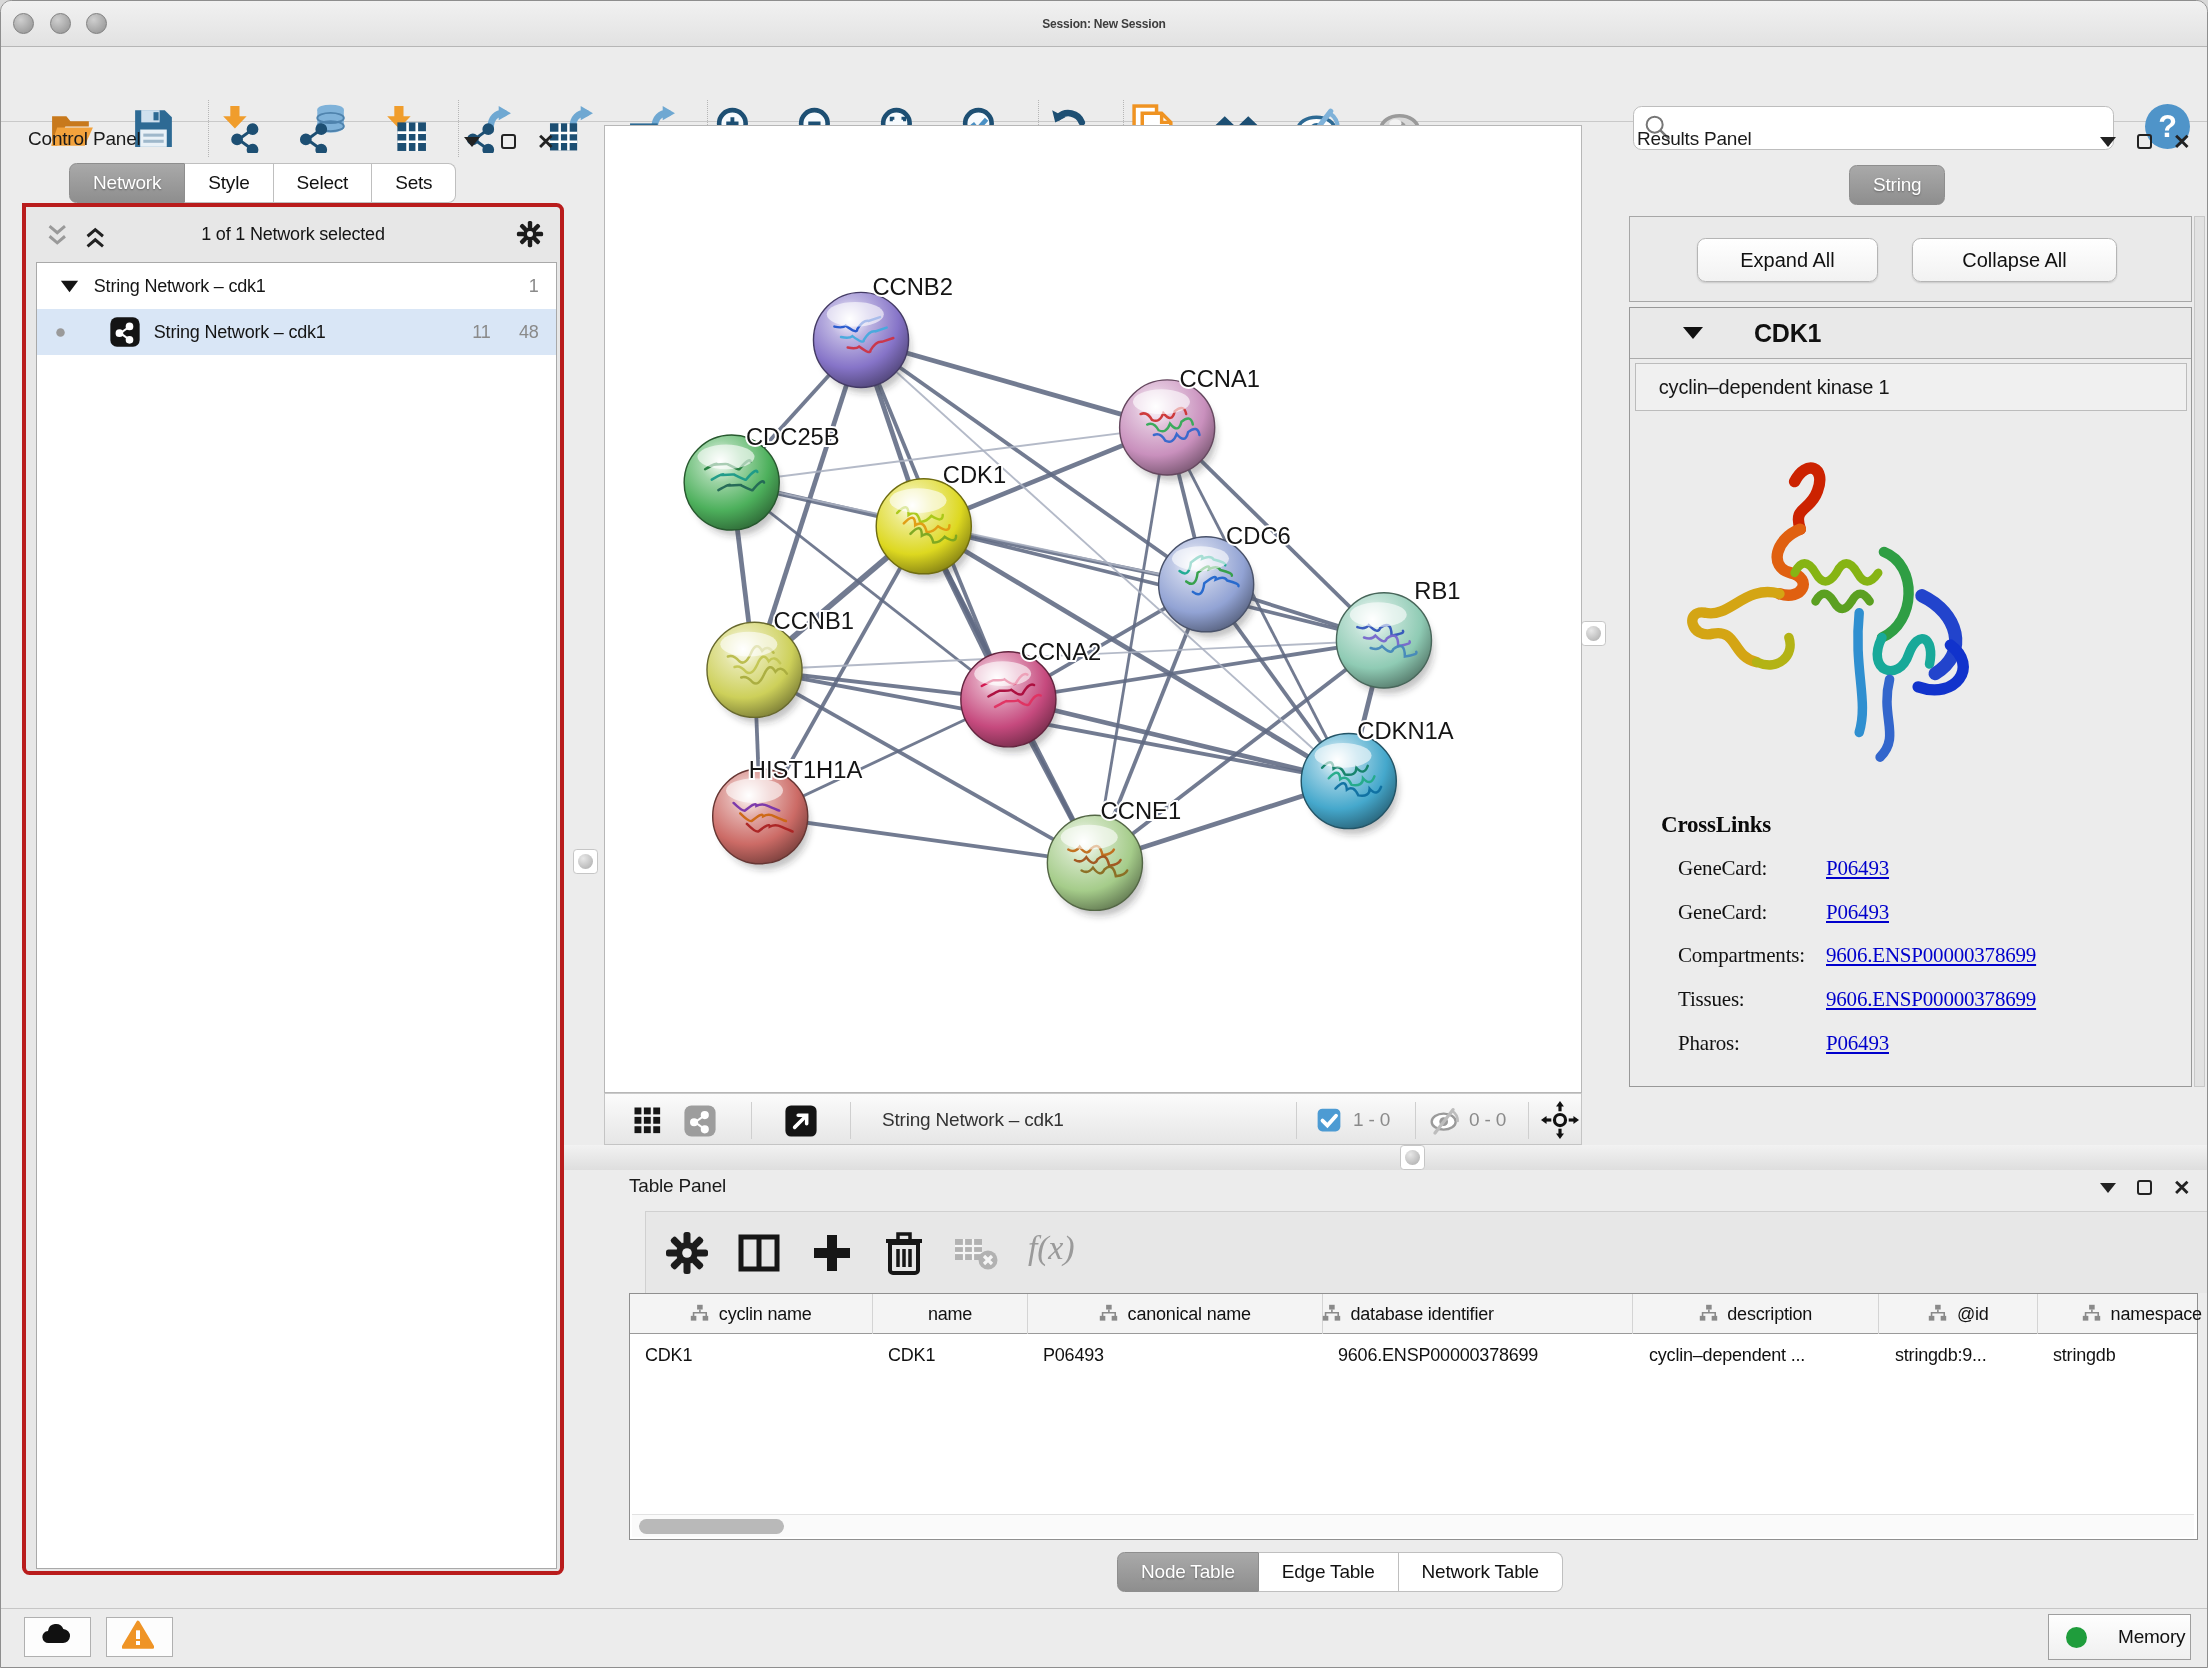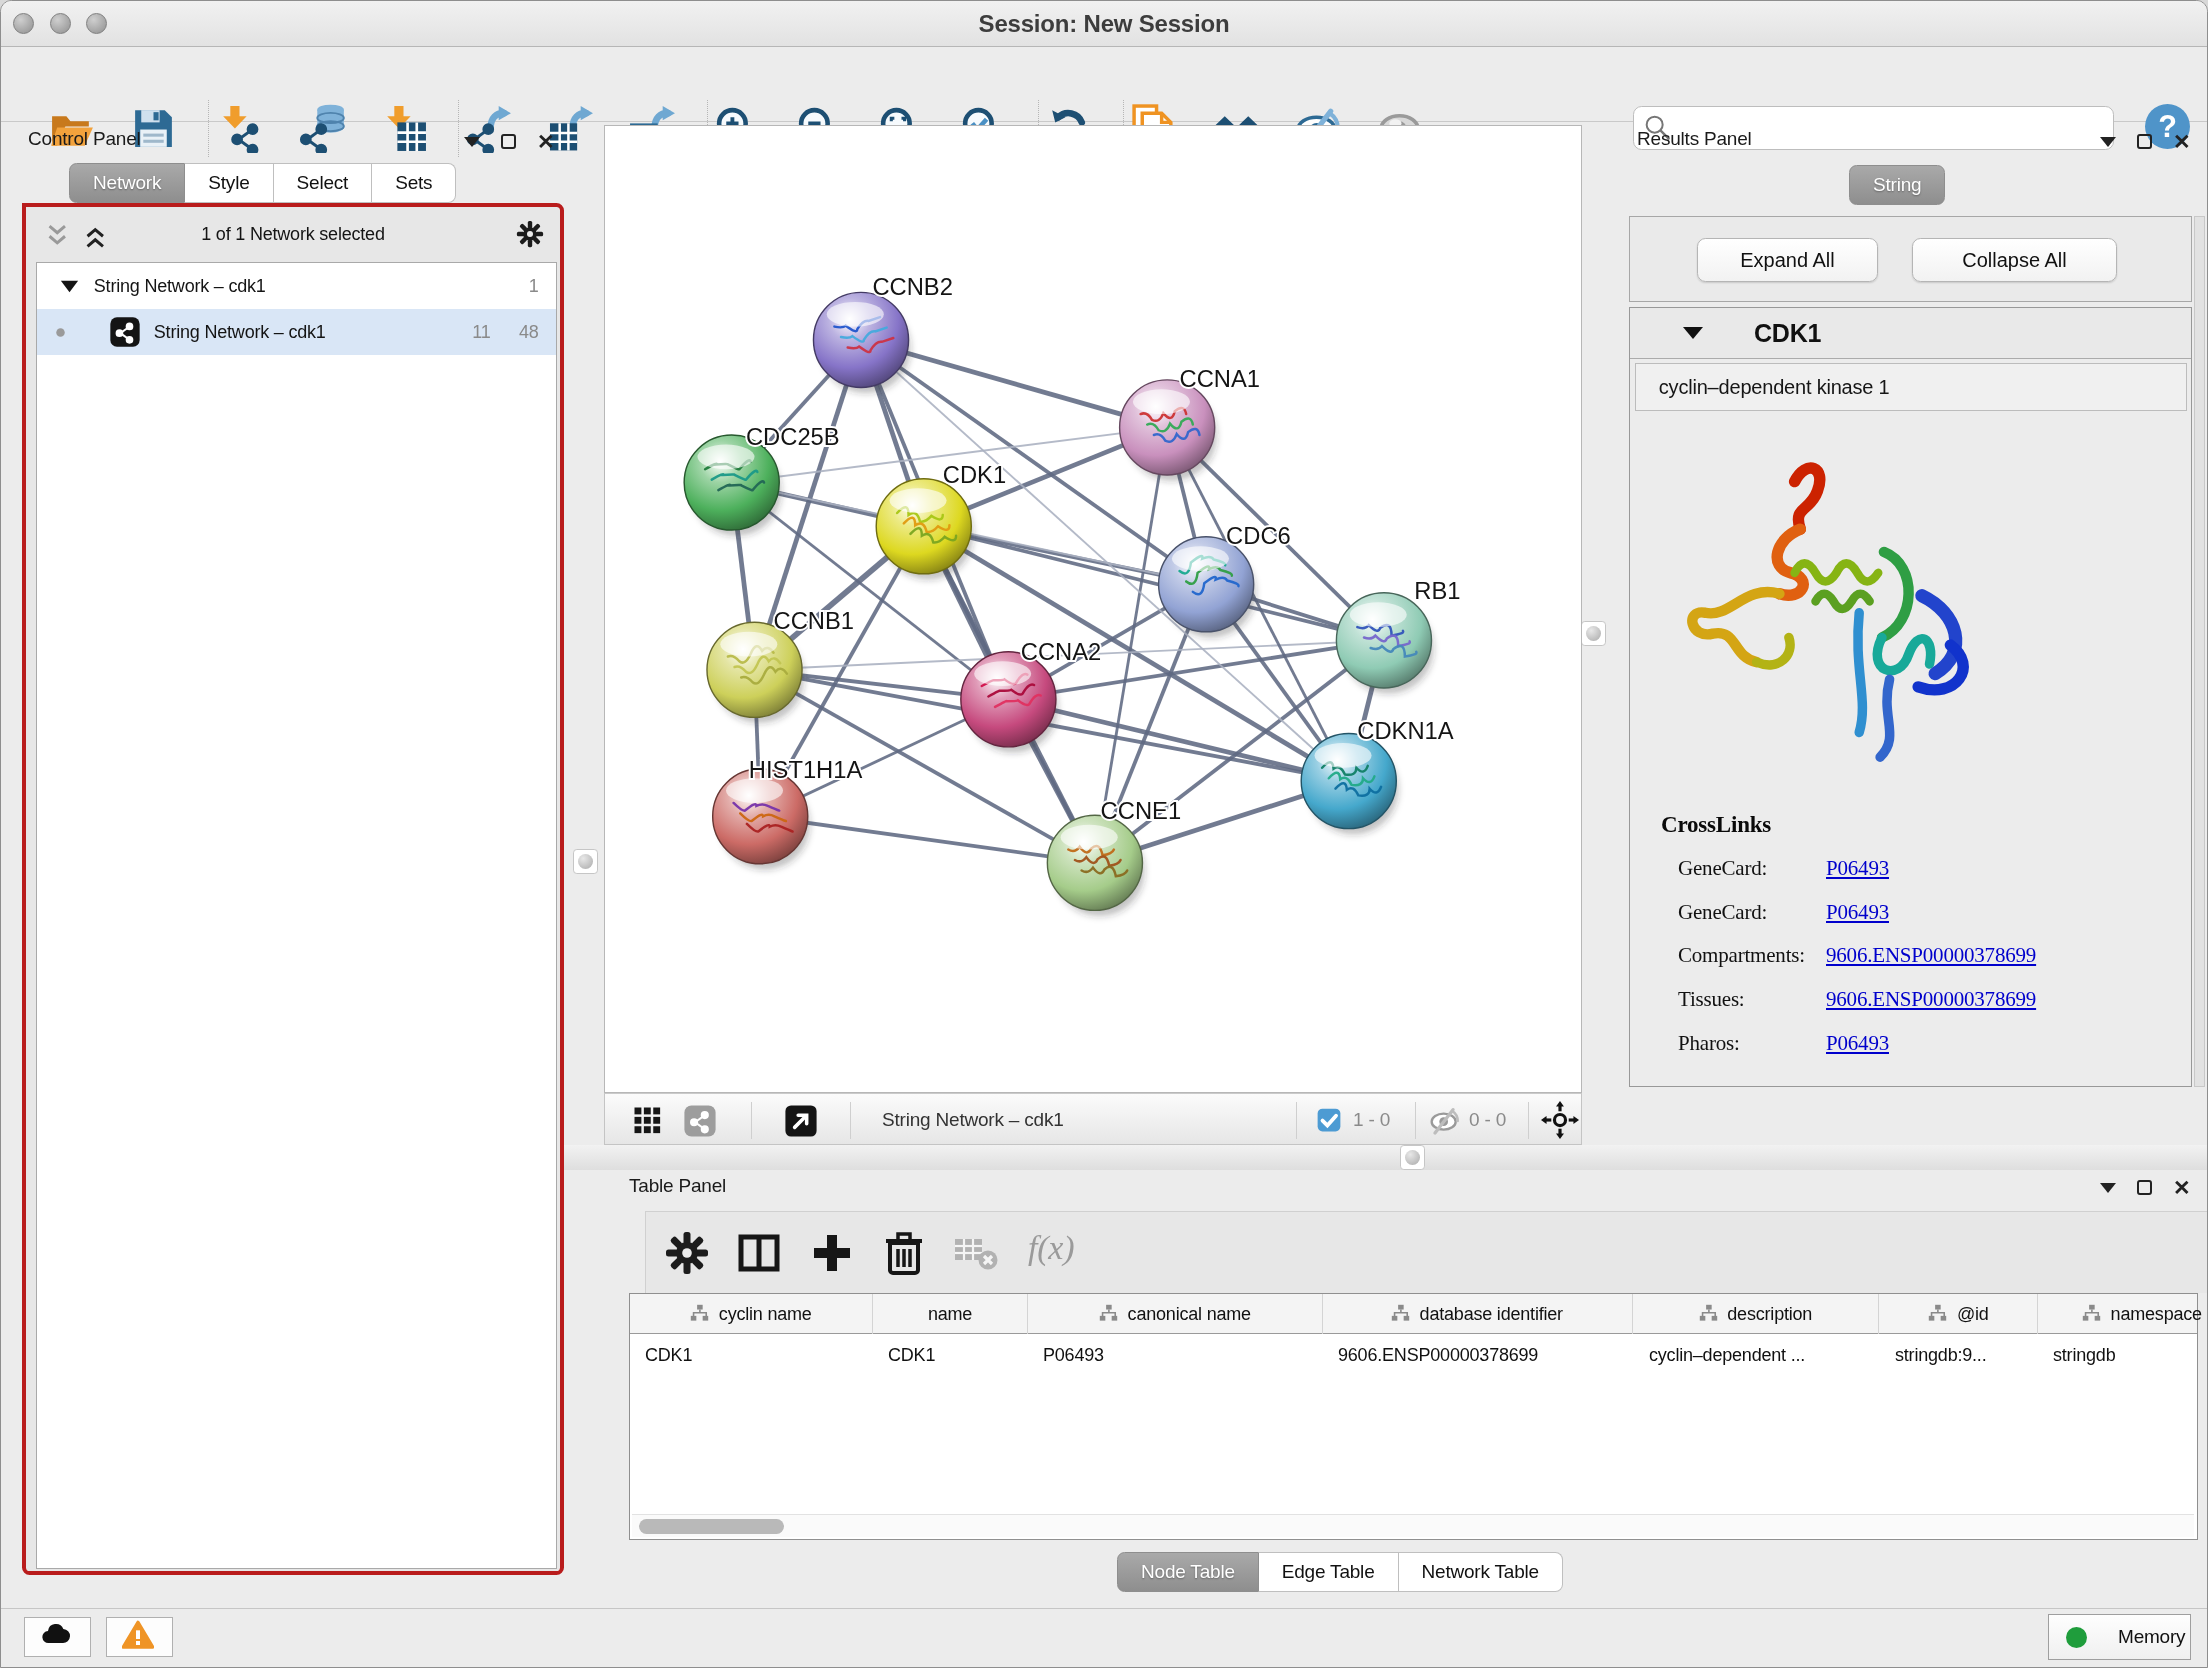--- a/index.html
+++ b/index.html
@@ -1,21 +1,21 @@
 <!DOCTYPE html>
 <html style="font-size:15px"><head>
 <meta charset="utf-8">
 <style>
   html,body{margin:0;padding:0;background:#d8d8d8;}
   *{box-sizing:border-box;font-family:"Liberation Sans",sans-serif;}
   .win{position:relative;width:2208px;height:1668px;background:#ececec;border:1px solid #8e8e8e;border-radius:11.4px 11.4px 0 0;overflow:hidden;letter-spacing:-0.2px;}
   
   .titlebar{position:absolute;left:0;top:0;width:100%;height:46px;background:linear-gradient(#f1f1f1,#e2e2e2);border-bottom:1px solid #b6b6b6;}
   .tl{position:absolute;top:12.4px;width:21px;height:21px;border-radius:50%;background:radial-gradient(circle at 35% 30%,#cfcfcf,#8f8f8f);border:1px solid #7f7f7f;}
-  .wtitle{position:absolute;top:0;left:0;width:100%;height:46px;line-height:46px;text-align:center;font-size:24px;font-weight:600;color:#3d3d3d;}
+  .wtitle{position:absolute;top:0;left:0;width:100%;height:46px;line-height:46px;text-align:center;font-size:12px;font-weight:600;color:#3d3d3d;}
   
   .toolbar{position:absolute;left:0;top:46px;width:100%;height:75px;background:#ececec;border-bottom:1.9px solid #c9c9c9;}
   .tbi{position:absolute;top:57px;width:49px;height:49px;}
   .tbi svg{width:100%;height:100%;}
   .tsep{position:absolute;top:53px;width:0;height:57px;border-left:1.9px dotted #b5b5b5;}
   .searchbox{position:absolute;left:1632px;top:59px;width:481px;height:44px;background:#fff;border:1.9px solid #bdbdbd;border-radius:8.6px;}
   .searchbox input{position:absolute;left:49px;top:1.9px;width:418px;height:36px;border:none;outline:none;font-size:19px;background:transparent;}
   .searchbox .mag{position:absolute;left:7.6px;top:4.8px;width:32px;height:32px;}
   
   .phead{position:absolute;font-size:19px;color:#1a1a1a;}
@@ -785,21 +785,21 @@
             </svg></span><span>cyclin name</span></div>
         <div class="th" style="left: 243px; width: 155px; text-align: center;"><span>name</span></div>
         <div class="th" style="left: 398px; width: 295px; text-align: center;"><span class="ticon"><svg viewBox="0 0 24 24" xmlns="http://www.w3.org/2000/svg">
               <g fill="#8a8a8a">
                 <rect x="9" y="1" width="7" height="6"></rect>
                 <rect x="1" y="15" width="7" height="6"></rect>
                 <rect x="16" y="15" width="7" height="6"></rect>
               </g>
               <path d="M12.5 7v4M4.5 15v-4h16v4" stroke="#8a8a8a" stroke-width="2" fill="none" <="" svg=""></path>
             </svg></span><span>canonical name</span></div>
-        <div class="th" style="left: 692px; width: 311px; text-align: center;"><span class="ticon"><svg viewBox="0 0 24 24" xmlns="http://www.w3.org/2000/svg">
+        <div class="th" style="left: 692px; width: 311px; text-align: left;"><span class="ticon"><svg viewBox="0 0 24 24" xmlns="http://www.w3.org/2000/svg">
               <g fill="#8a8a8a">
                 <rect x="9" y="1" width="7" height="6"></rect>
                 <rect x="1" y="15" width="7" height="6"></rect>
                 <rect x="16" y="15" width="7" height="6"></rect>
               </g>
               <path d="M12.5 7v4M4.5 15v-4h16v4" stroke="#8a8a8a" stroke-width="2" fill="none" <="" svg=""></path>
             </svg></span><span>database identifier</span></div>
         <div class="th" style="left: 1003px; width: 246px; text-align: center;"><span class="ticon"><svg viewBox="0 0 24 24" xmlns="http://www.w3.org/2000/svg">
               <g fill="#8a8a8a">
                 <rect x="9" y="1" width="7" height="6"></rect>

